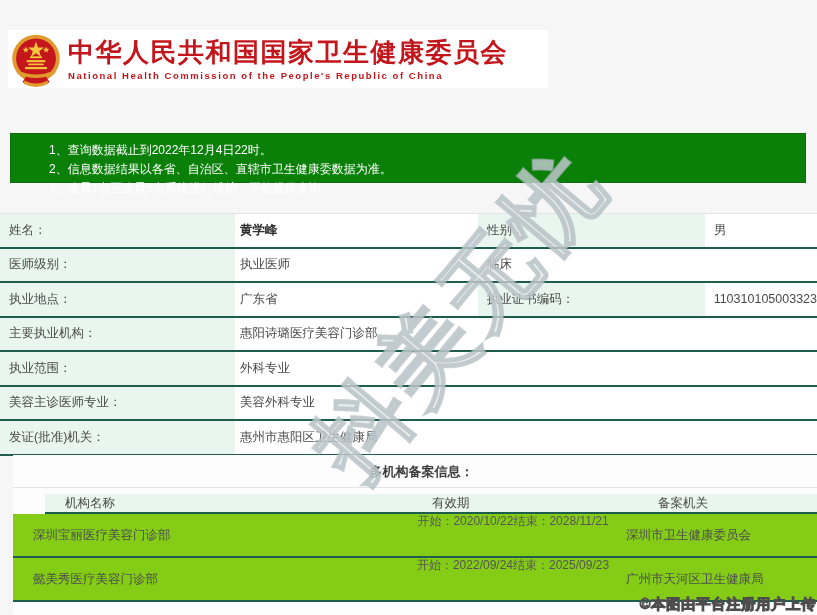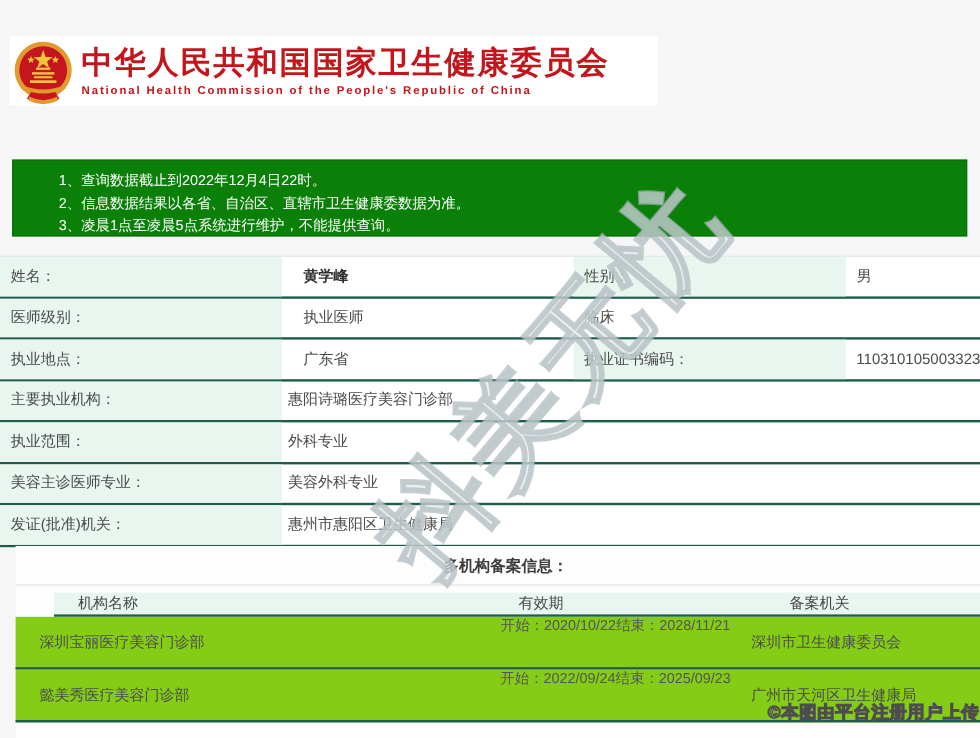--- a/index.html
+++ b/index.html
@@ -20,34 +20,34 @@
   .title-cn {
     color:#c3161c; font-size:26px; font-weight:bold; letter-spacing:1.5px;
     line-height:30px; white-space:nowrap;
   }
   .title-en {
     color:#c3161c; font-size:9.5px; font-weight:bold; letter-spacing:1.55px;
     margin-top:3px; white-space:nowrap;
   }
   
   .notice {
-    position:absolute; left:10px; top:133px; width:796px; height:64px;
+    position:absolute; left:10px; top:133px; width:796px; height:50px;
     background:#0a8009; border:1px solid #0b6d0b;
     color:#ffffff; font-size:12px; padding:8px 0 0 38px; line-height:16px;
   }
   .notice div { margin-bottom:3px; white-space:nowrap; }
   
   .info-table {
     position:absolute; left:0; top:213px; width:817px;
     border-top:1px solid #e3e3e3; background:#ffffff;
   }
   .irow { display:flex; height:34.5px; border-bottom:2px solid #1e5c4d; font-size:12.5px; }
   .cell { display:flex; align-items:center; }
   .lbl1 { width:235px; background:#e9f6ef; padding-left:9px; }
-  .val1 { width:243px; padding-left:18px; }
+  .val1 { width:243px; padding-left:5px; }
   .lbl2 { width:227px; background:#e9f6ef; padding-left:9px; }
   .val2 { flex:1; padding-left:9px; }
   .valwide { flex:1; padding-left:5px; }
   .strong { font-weight:bold; color:#2f2f2f; }
   
   .section-area {
     position:absolute; left:13px; top:455px; width:817px; height:160px; background:#fdfdfd;
   }
   .section-title {
     text-align:center; font-size:13px; font-weight:bold; color:#3d3d3d;
@@ -72,21 +72,21 @@
     position:absolute; left:225px; top:150px; width:470px; height:330px;
     display:flex; align-items:center; justify-content:center;
     transform:rotate(-50deg);
     font-size:92px; font-weight:bold; letter-spacing:6px; white-space:nowrap;
     color:rgba(255,255,255,0.48);
     -webkit-text-stroke:2px rgba(168,180,186,0.62);
     text-shadow:0 0 1px rgba(160,172,178,0.4);
     pointer-events:none; z-index:6;
   }
   .wm-corner {
-    position:absolute; right:1px; bottom:12px; z-index:7;
+    position:absolute; right:1px; bottom:1px; z-index:7;
     font-size:14.5px; font-weight:bold; letter-spacing:0.5px;
     color:#ffffff; -webkit-text-stroke:1px #4d4d4d;
     pointer-events:none; white-space:nowrap;
   }
 </style>
 </head>
 <body>
 
 <div class="header-band">
   <svg class="emblem" viewBox="0 0 60 66">

